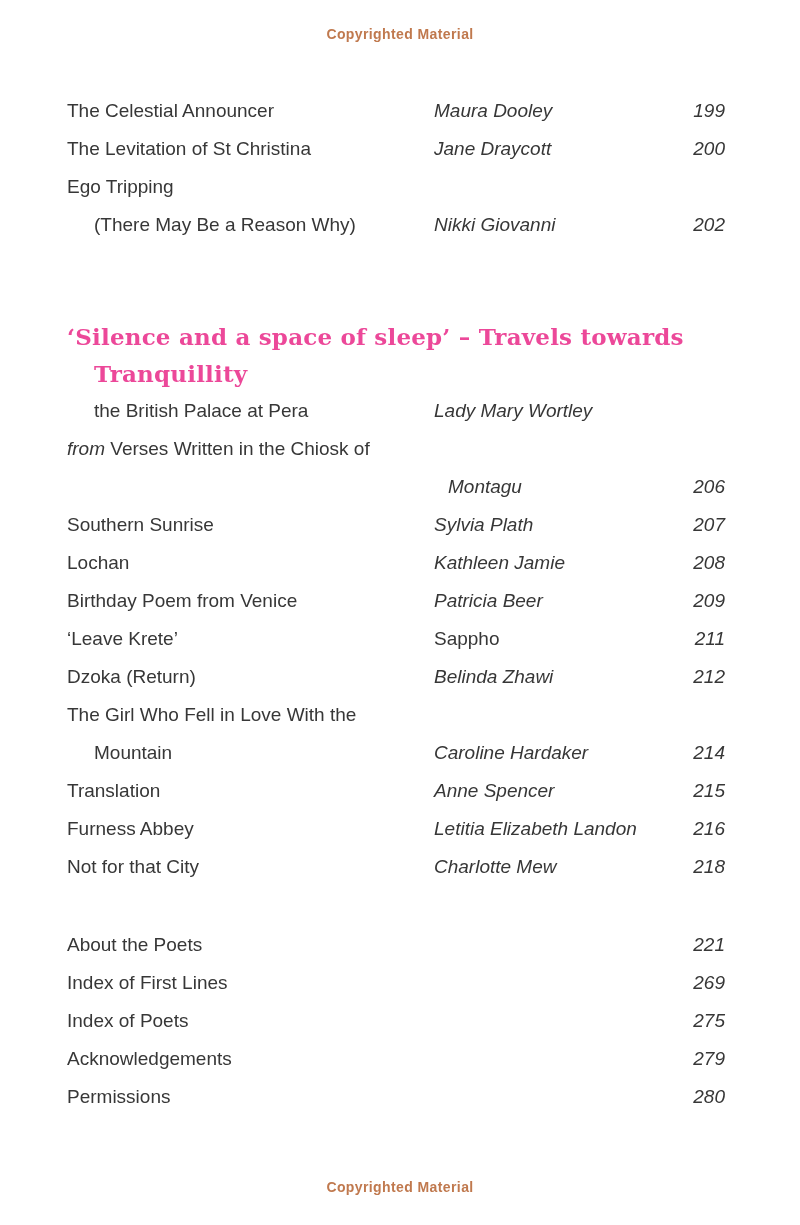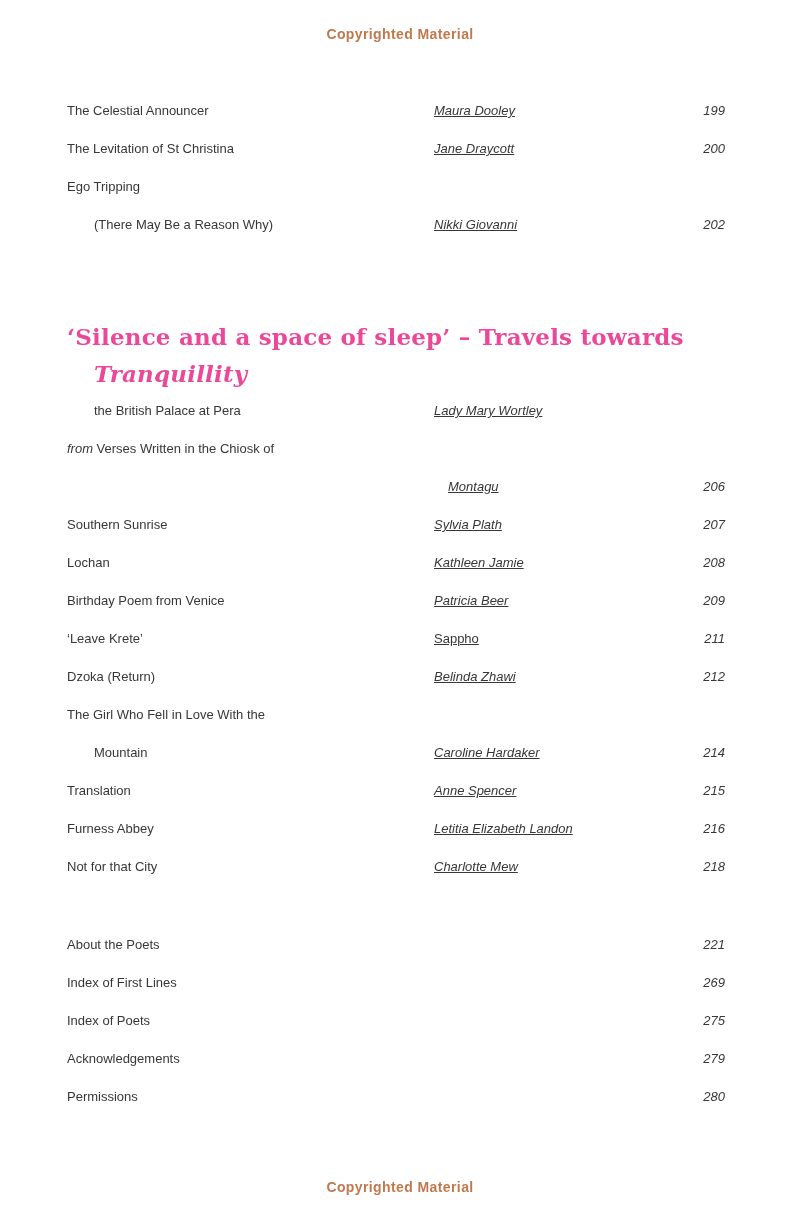--- a/index.html
+++ b/index.html
@@ -35,51 +35,51 @@
     left: 67px;
     top: 92px;
     width: 658px;
   }
 
   .row {
     display: flex;
     align-items: baseline;
     height: 38px;
     line-height: 38px;
-    font-size: 13px;
+    font-size: 19px;
     color: #373737;
     white-space: nowrap;
   }
   .col-title {
     width: 367px;
     flex: 0 0 367px;
     overflow: visible;
   }
   .col-title.indent { padding-left: 27px; flex-basis: 340px; width: 340px; }
-  .col-author { flex: 1 1 auto; text-decoration: underline; }
+  .col-author { flex: 1 1 auto; }
   .col-author.italic { font-style: italic; }
   .col-author.a-indent { padding-left: 14px; }
   .col-page {
     flex: 0 0 60px;
     width: 60px;
     text-align: right;
     font-style: italic;
   }
   .prefix { font-style: italic; }
 
   .heading {
     margin: 74px 0 0 0;
     font-family: "DejaVu Serif", serif;
     font-weight: 700;
     font-size: 23px;
     line-height: 37px;
     color: #1c1c1c;
     letter-spacing: 0.2px;
   }
-  .heading .line2 { display: block; padding-left: 27px; font-style: italic; }
+  .heading .line2 { display: block; padding-left: 27px; }
 
   .rows-back { margin-top: 40px; }
 </style>
 </head>
 <body>
 
 <div class="page">
 
   <div class="copyright top" style="color: rgb(192, 121, 78);">Copyrighted Material</div>
 

